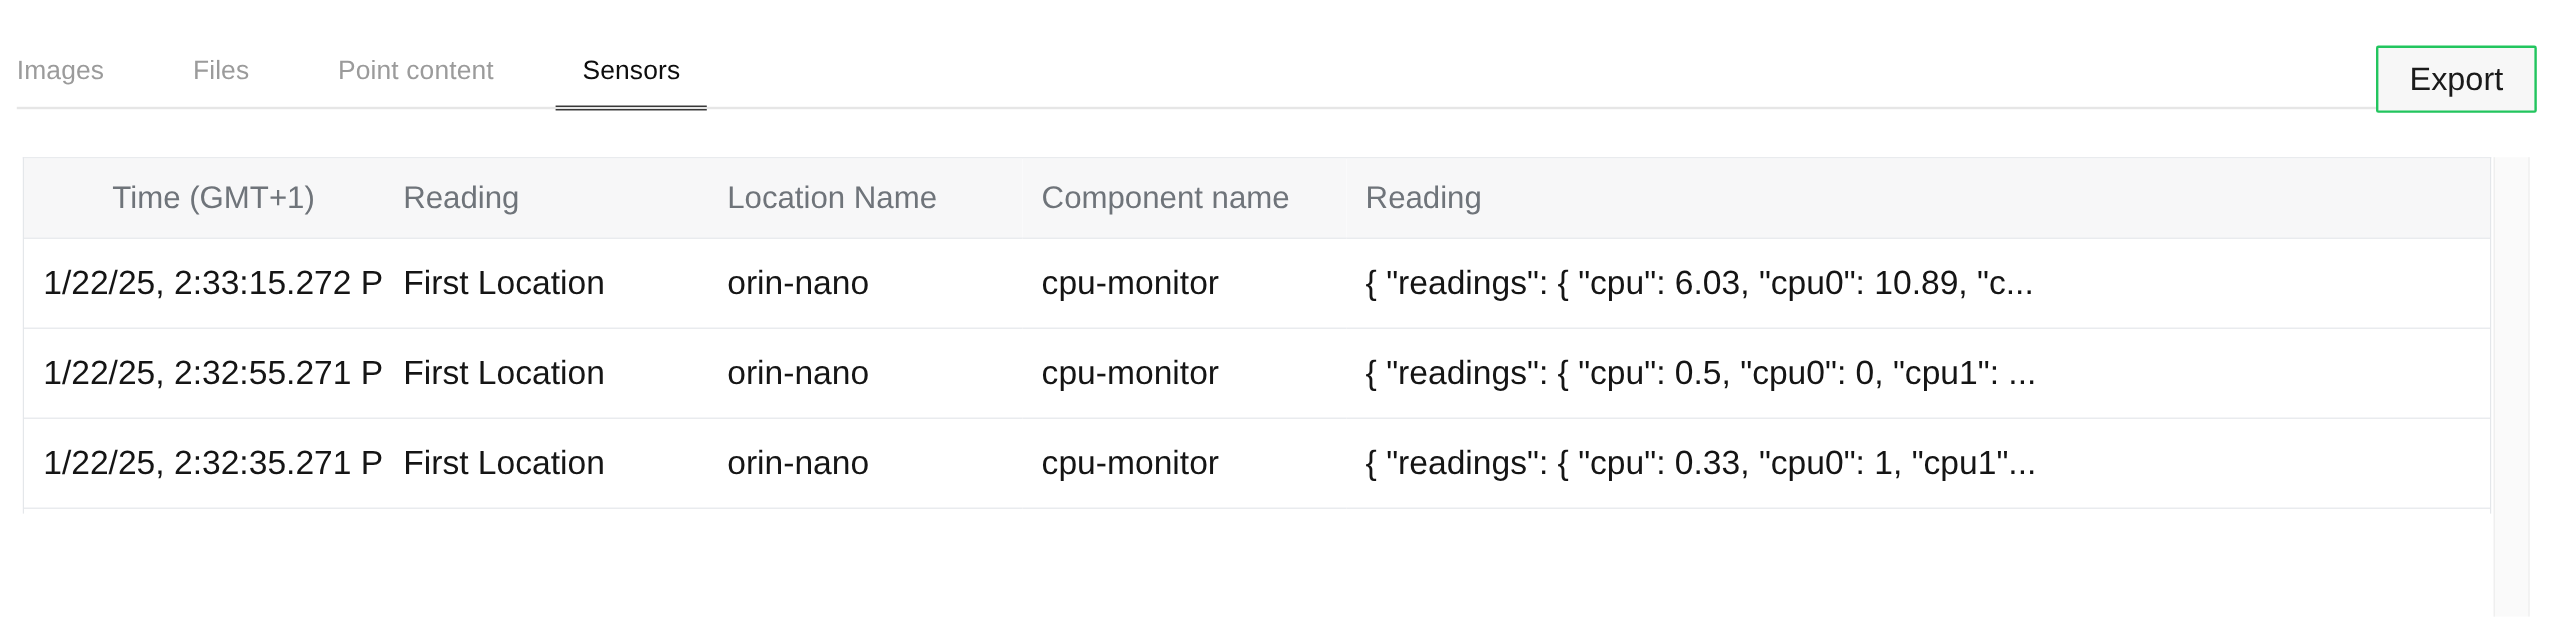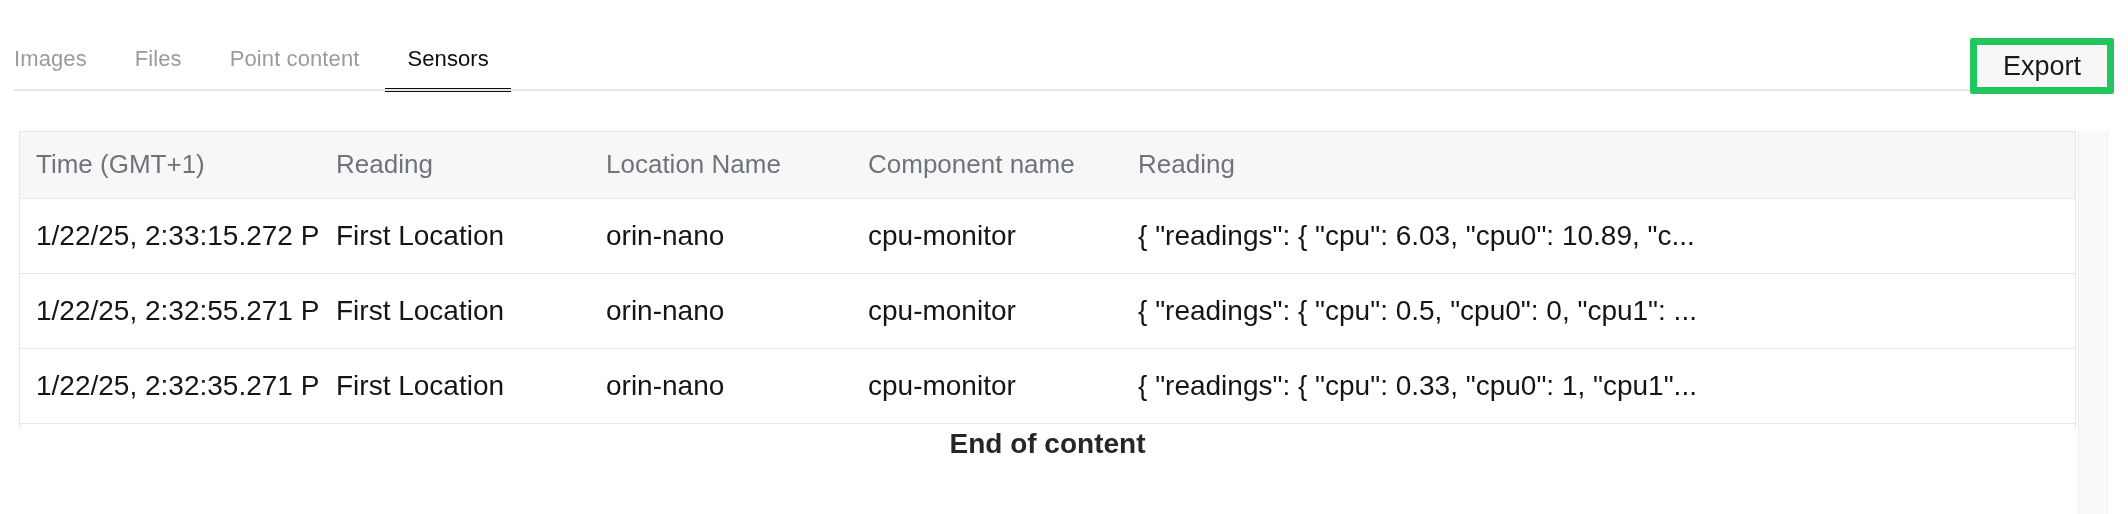--- a/index.html
+++ b/index.html
@@ -42,21 +42,21 @@
     line-height: 1;
     color: #9b9b9b;
     padding: 0 0 22px 0;
     margin-right: 0;
     white-space: nowrap;
     cursor: pointer;
     letter-spacing: 0.1px;
     position: relative;
   }
 
-  .tab + .tab { margin-left: 48px; }
+  .tab + .tab { margin-left: 74px; }
 
   .tab.active {
     color: #0d0d0d;
     font-weight: normal;
   }
 
   .tab.active::after {
     content: "";
     position: absolute;
     left: -22px;
@@ -79,21 +79,21 @@
   .export-btn {
     position: absolute;
     right: 14px;
     top: 38px;
     height: 56px;
     padding: 0 26px;
     display: flex;
     align-items: center;
     justify-content: flex-start;
     background: #f7f7f7;
-    border: 7px solid #22c55e;
+    border: 2px solid #22c55e;
     border-radius: 2px;
     font-size: 27px;
     color: #1a1a1a;
     cursor: pointer;
     white-space: nowrap;
   }
 
   
   .table-wrap {
     position: absolute;
@@ -132,21 +132,21 @@
 
   tbody td {
     font-size: 28px;
     color: #151515;
     padding: 0 0 0 16px;
     white-space: nowrap;
     overflow: hidden;
     text-overflow: clip;
   }
 
-  .col-time      { width: 300px; }
+  .col-time      { width: 300px; text-align: center; }
   .col-location  { width: 270px; }
   .col-machine   { width: 262px; }
   .col-component { width: 270px; }
   .col-reading   { width: 1198px; }
 
   
   .vscrollbar {
     position: absolute;
     left: 2078px;
     top: 131px;
@@ -241,15 +241,14 @@
           <td class="col-reading">{ "readings": { "cpu": 0.33, "cpu0": 1, "cpu1"...</td>
         </tr>
       </tbody>
     </table>
   </div>
 
   <div class="vscrollbar">
     <div class="vscroll-thumb"></div>
   </div>
 
-  <div class="end-of-content">End of content</div>
 
 </div>
 
 </body></html>

